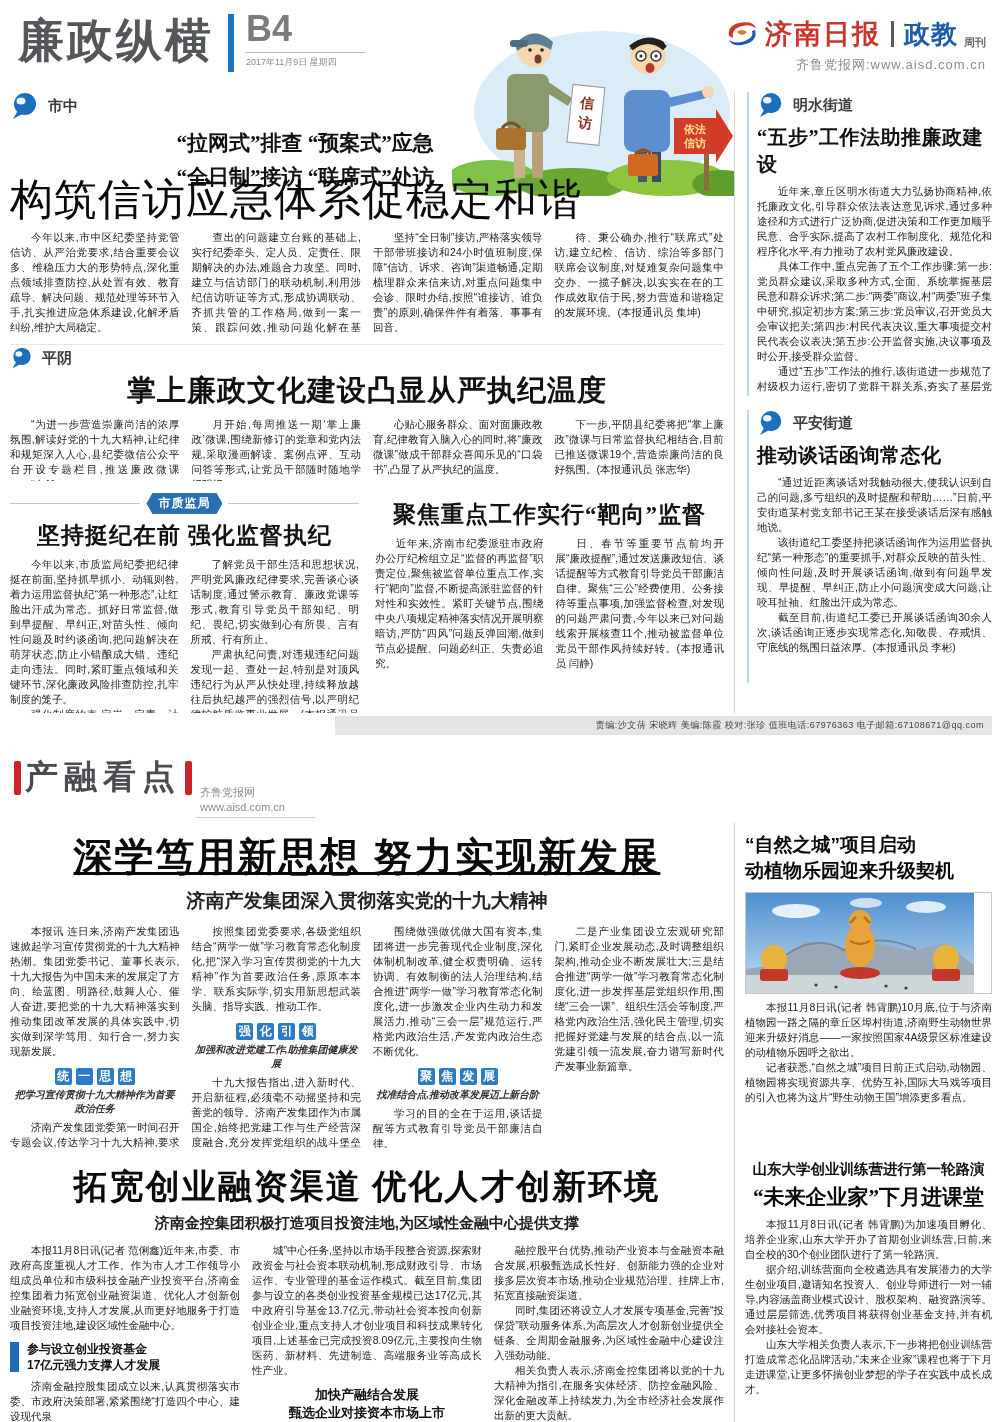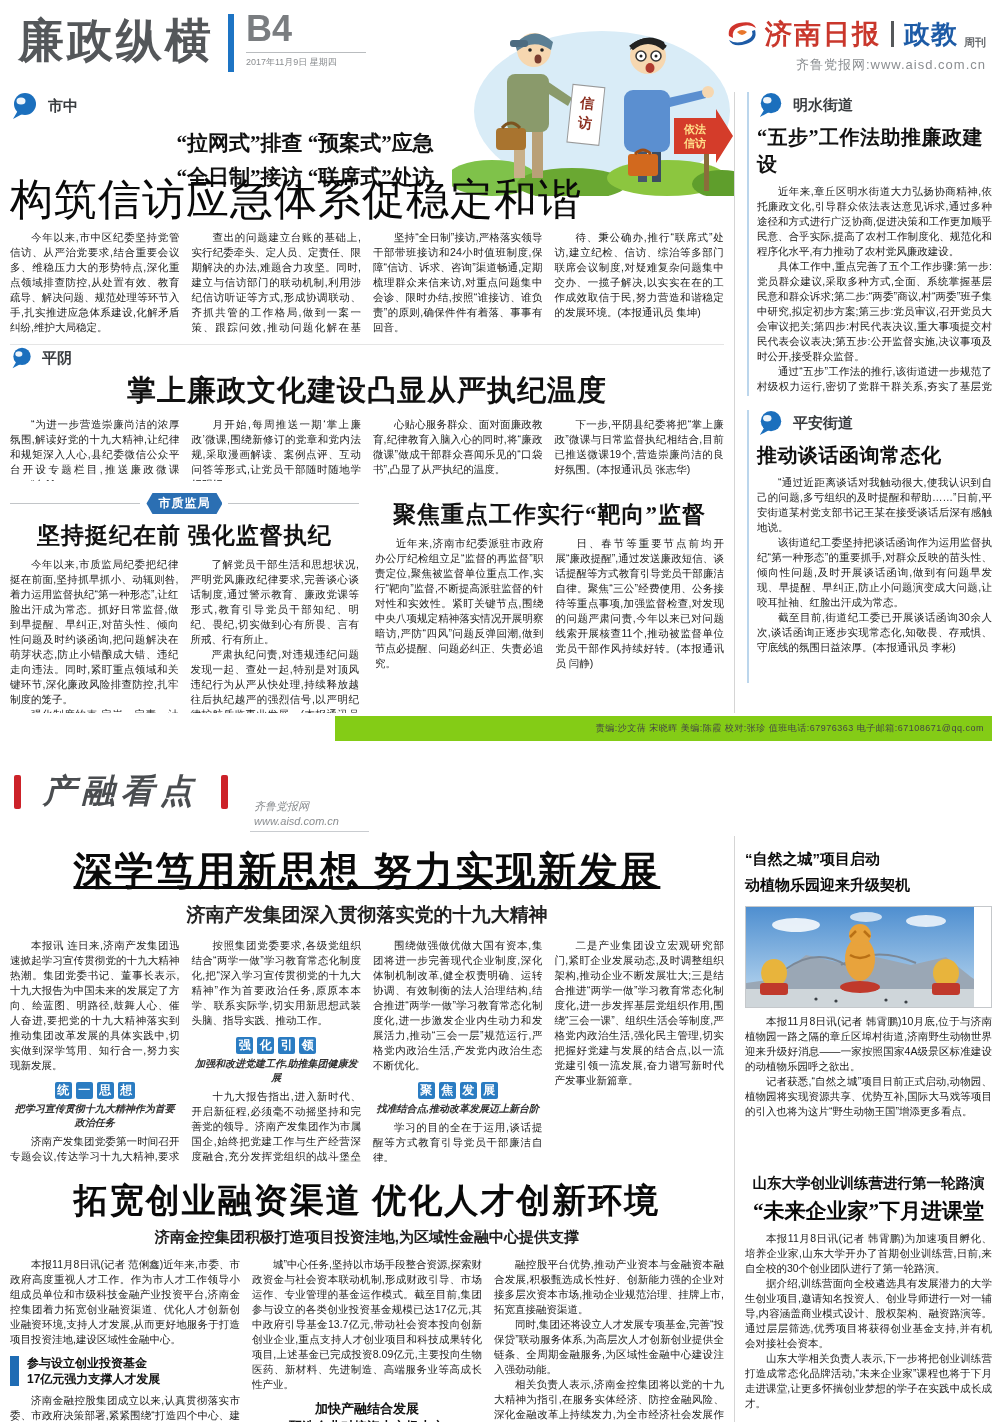--- a/index.html
+++ b/index.html
@@ -18,21 +18,21 @@
   .brand-div{width:3px;height:26px;background:#55585a;margin:0 4px;}
   .weekly-bold{font-size:26px;font-weight:900;color:#1d5ba6;letter-spacing:1px;}
   .weekly-small{font-size:11px;font-weight:bold;color:#6a6d70;align-self:flex-end;margin-bottom:2px;}
   .site-line{font-size:13px;color:#8a8d90;margin-top:4px;letter-spacing:1px;}
   
   .bubble-label{display:flex;align-items:center;gap:8px;}
   .bubble-label .lbl{font-size:15px;font-weight:bold;color:#3a3d40;}
   .bodytext p{font-size:10.5px;line-height:15px;text-align:justify;text-indent:2em;margin:0;color:#222;}
   .colsflex{display:flex;gap:12px;overflow:hidden;}
   .ncol{flex:1;overflow:hidden;}
-  .rule-footer{height:25px;background:#84cc16;margin:3px 8px 0 8px;display:flex;align-items:center;justify-content:flex-end;}
+  .rule-footer{height:19px;background:#e5e5e5;margin:3px 8px 0 8px;display:flex;align-items:center;justify-content:flex-end;}
   .rule-footer span{font-size:9px;color:#444;padding-right:8px;letter-spacing:0.5px;}
   
   .top-zone{display:flex;padding:2px 8px 0 10px;}
   .top-main{width:728px;padding-right:10px;}
   .kicker-row{position:relative;height:80px;}
   .kickers{margin-left:120px;width:350px;text-align:center;font-family:"Liberation Serif",serif;
            font-weight:bold;font-size:21px;color:#111;line-height:34px;padding-top:6px;}
   .main-headline{position:relative;z-index:2;font-size:43px;font-weight:400;color:#0a0a0a;
                  letter-spacing:1px;margin:2px 0 6px 0;line-height:50px;font-family:"Liberation Sans",sans-serif;}
   .h-4col{height:106px;}
@@ -50,21 +50,21 @@
                 text-align:center;margin:6px 0;letter-spacing:1px;}
   .sub-2col{height:156px;}
   .top-right{width:252px;border-left:1px solid #d5d5d5;padding-left:10px;}
   .tr-article{border-left:2px solid #bcd6ec;padding-left:8px;margin-left:2px;}
   .tr-headline{font-family:"Liberation Serif",serif;font-size:20px;font-weight:bold;color:#111;margin:6px 0;letter-spacing:0.5px;}
   .tr-body{overflow:hidden;}
   .mingshui-body{height:212px;}
   .pingan-body{height:208px;}
   .pingan-block{margin-top:14px;}
   
-  .cr-header{display:flex;align-items:center;padding:10px 10px 4px 14px;gap:22px;font-style:italic;}
+  .cr-header{display:flex;align-items:center;padding:2px 10px 4px 14px;gap:4px;}
   .red-bar{width:7px;height:34px;background:#cc2229;border-radius:2px;}
   .cr-title{font-size:33px;font-weight:900;color:#4a4d50;letter-spacing:6px;}
   .cr-site{font-size:11px;color:#8a8d90;line-height:15px;border-bottom:1px solid #c9ccd0;padding:0 30px 2px 4px;margin-top:48px;}
   .cr-body{display:flex;padding:0 8px 0 10px;}
   .cr-main{width:728px;padding-right:10px;}
   .feature-headline{font-size:39px;font-weight:900;color:#0a0a0a;text-align:center;letter-spacing:2px;margin:8px 0 4px 0;text-decoration:underline;}
   .feature-subhead{font-family:"Liberation Serif",serif;font-size:19px;font-weight:bold;text-align:center;color:#222;margin-bottom:10px;}
   .feature-cols{height:224px;}
   .crosshead{text-align:center;margin:7px 0 3px 0;}
   .crosshead .tile{display:inline-block;width:17px;height:17px;line-height:17px;background:#2b7cc2;color:#fff;
@@ -73,21 +73,21 @@
            color:#333;text-align:center;margin-bottom:4px;}
   .a2-headline{font-family:"Liberation Serif",serif;font-size:34px;font-weight:bold;color:#0a0a0a;
                text-align:center;letter-spacing:2px;margin:16px 0 4px 0;}
   .a2-subhead{font-size:15px;font-weight:bold;text-align:center;color:#222;margin-bottom:10px;}
   .a2-cols{height:202px;}
   .bluebar-subhead{display:flex;gap:8px;margin:8px 0 6px 0;align-items:center;}
   .bluebar-subhead .bb{width:9px;height:30px;background:#1f6cb4;}
   .bluebar-subhead .tx{font-size:12px;font-weight:bold;color:#111;line-height:16px;}
   .bold-subhead{font-size:13px;font-weight:bold;color:#111;text-align:center;line-height:18px;margin:8px 0 6px 0;}
   .cr-right{width:252px;border-left:1px solid #d5d5d5;padding-left:10px;}
-  .nat-headline{font-size:15px;font-weight:900;color:#0a0a0a;line-height:26px;margin:10px 0 8px 0;}
+  .nat-headline{font-size:19px;font-weight:900;color:#0a0a0a;line-height:26px;margin:10px 0 8px 0;}
   .photo-frame{border:1px solid #c5c8cb;margin-bottom:6px;line-height:0;}
   .nat-body{height:148px;overflow:hidden;}
   .sdu-block{margin-top:12px;}
   .sdu-kicker{font-size:14.5px;font-weight:bold;color:#111;text-align:center;}
   .sdu-headline{font-family:"Liberation Serif",serif;font-size:21px;font-weight:bold;color:#0a0a0a;text-align:center;margin:4px 0 6px 0;}
   .sdu-body{height:216px;overflow:hidden;}
   
   .cartoon{position:absolute;left:452px;top:6px;width:282px;height:190px;z-index:1;}
 </style>
 </head>

